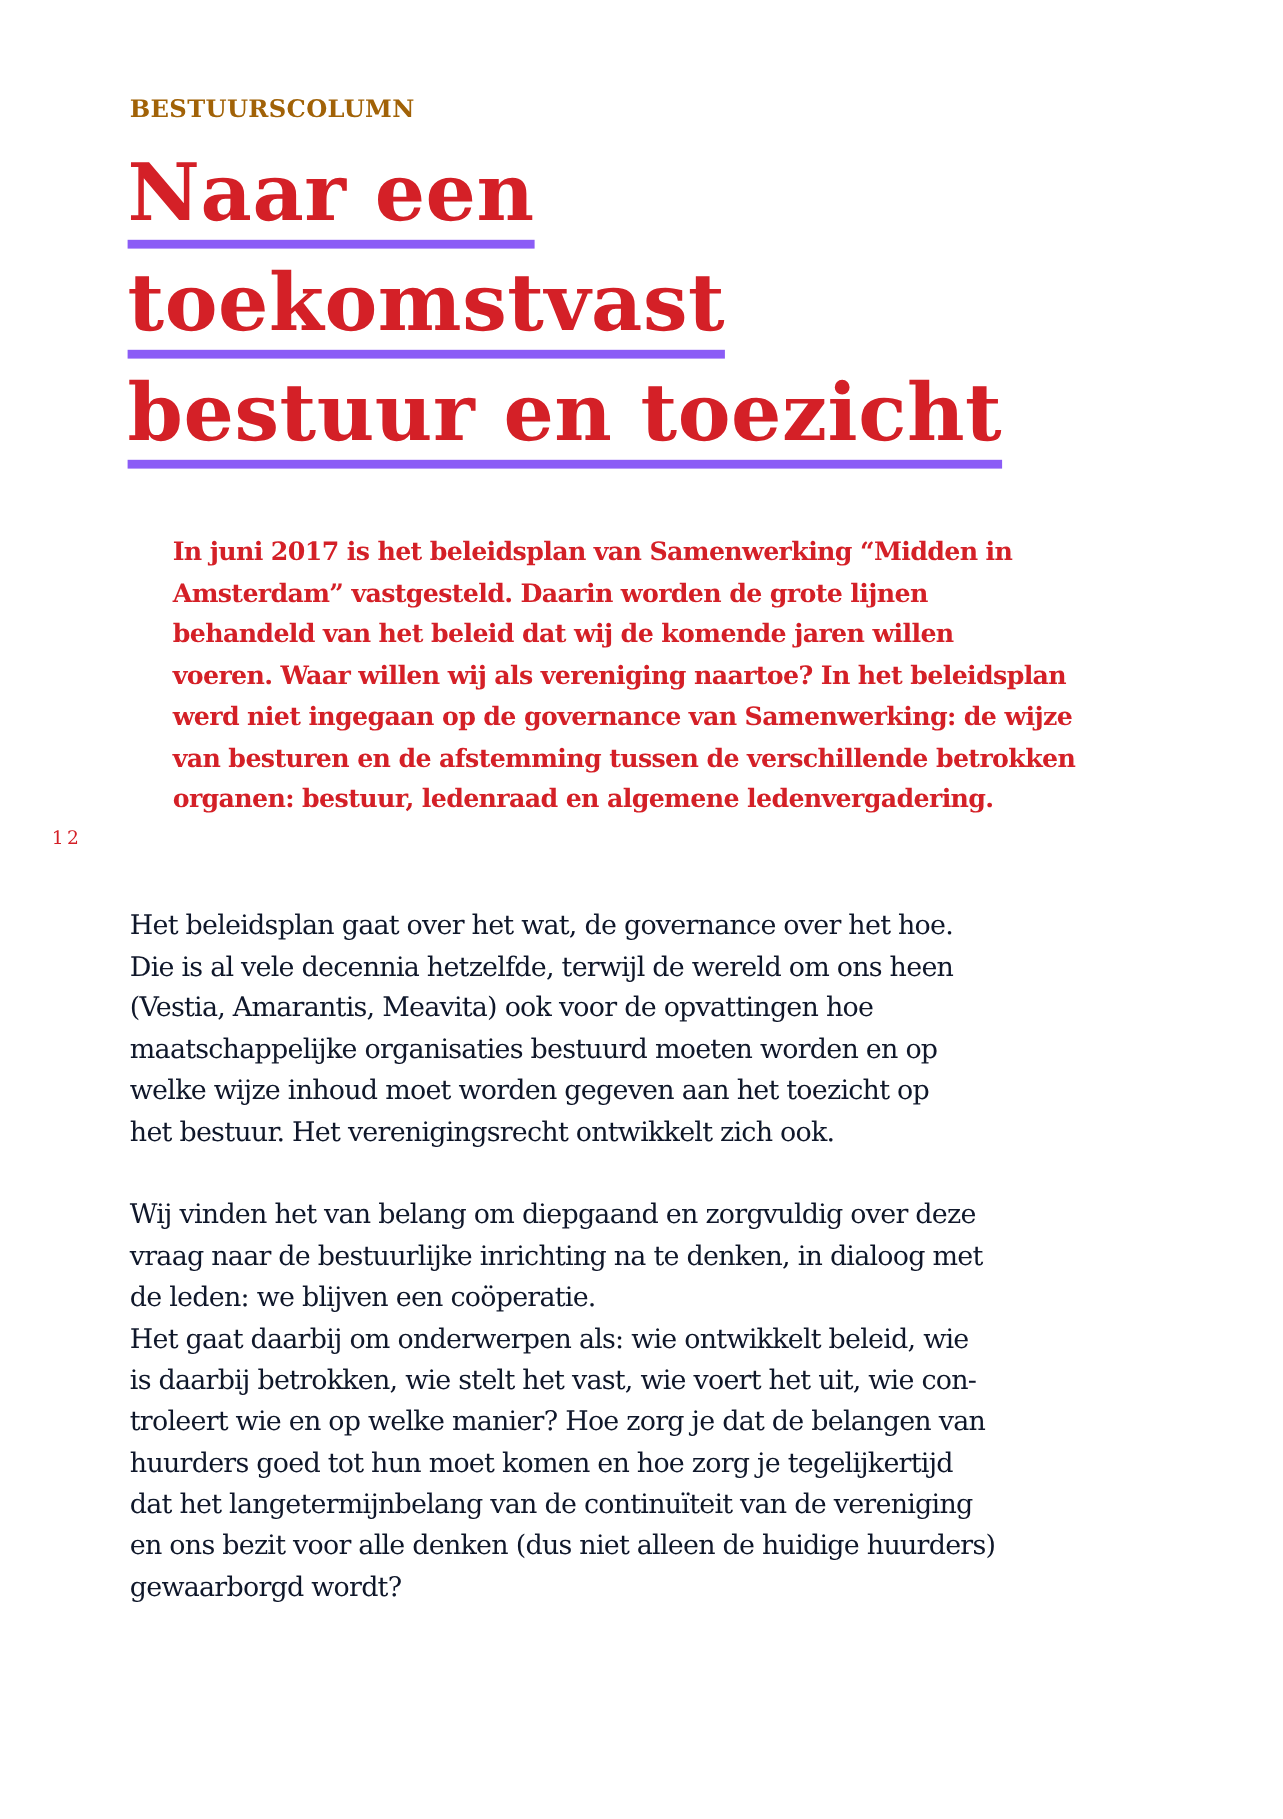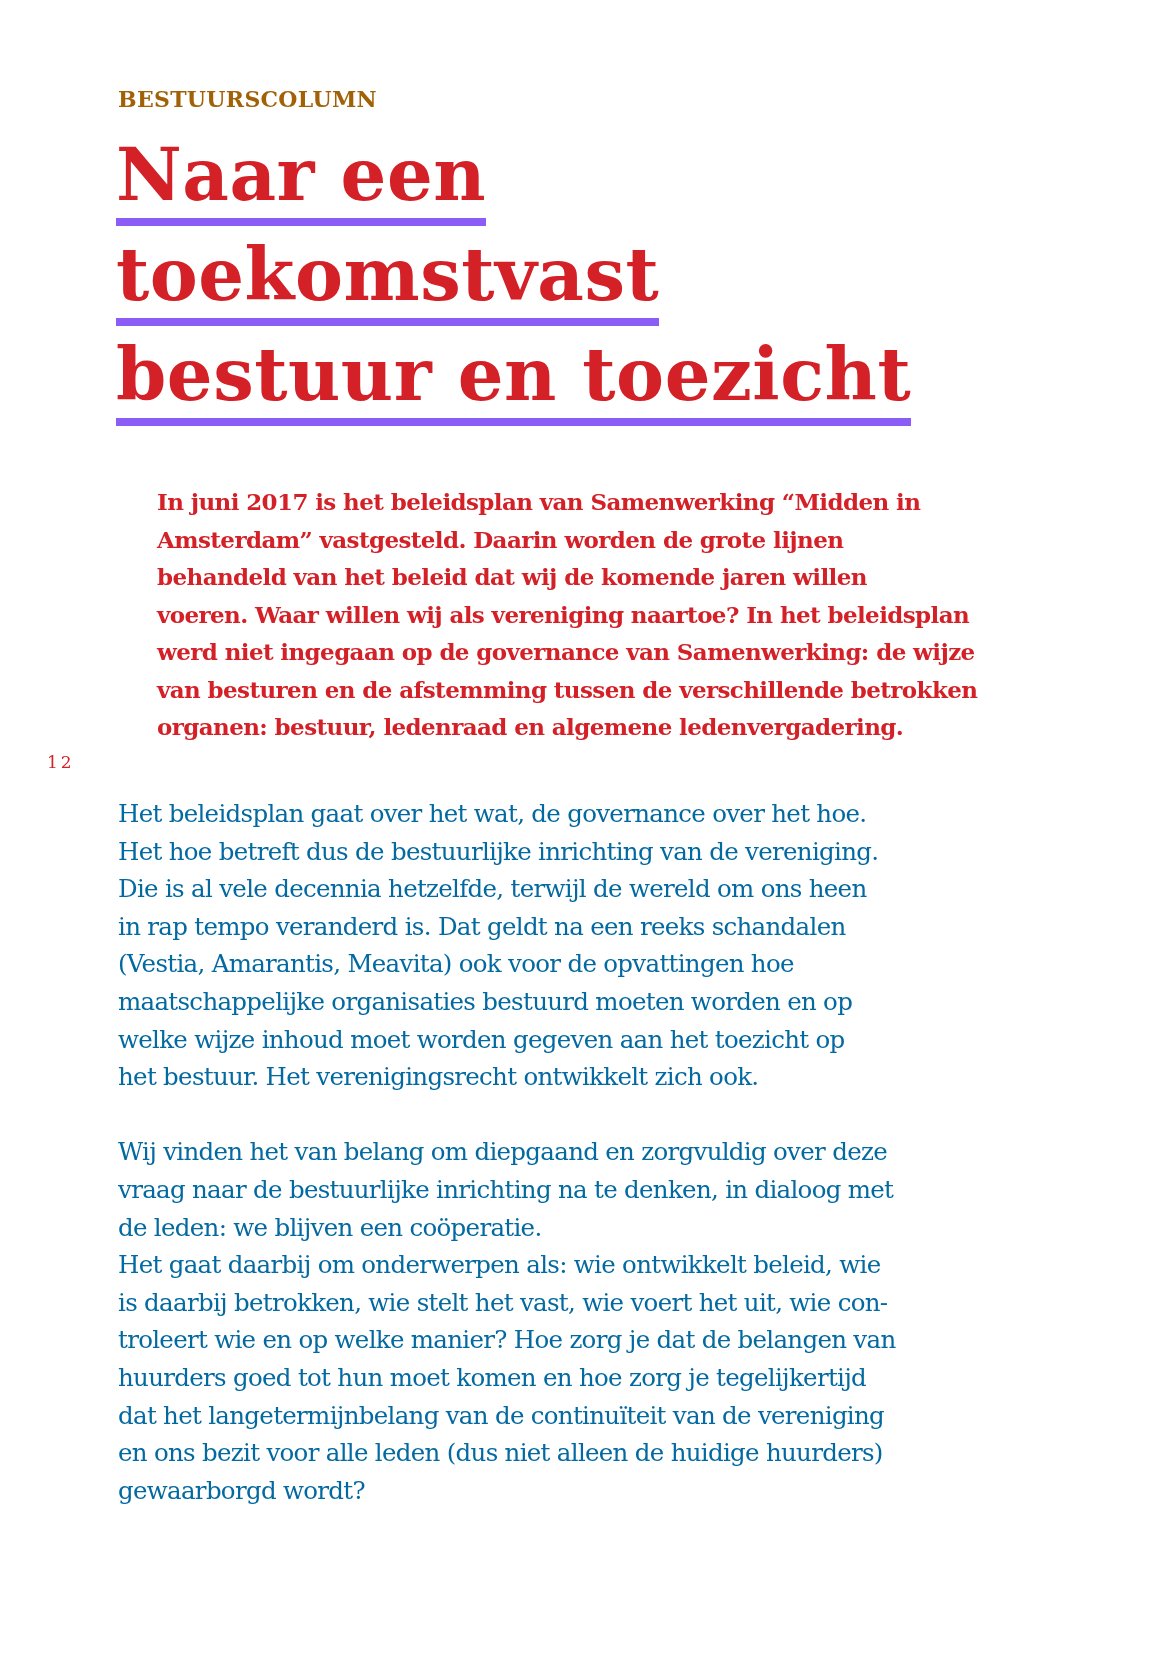--- a/index.html
+++ b/index.html
@@ -23,23 +23,23 @@
     font-family: "DejaVu Serif", serif; font-weight: bold;
     font-size: 23px; line-height: 37.5px; color: #d42027;
     margin: 0; letter-spacing: -0.6px;
   }
   .page-number {
     position: absolute; left: 47px; top: 752px;
     font-family: "DejaVu Serif", serif; font-size: 17px; color: #d42027;
     letter-spacing: 3px;
   }
   .body-text {
-    position: absolute; left: 118px; top: 795px; width: 840px;
+    position: absolute; left: 118px; top: 822px; width: 840px;
     font-family: "DejaVu Serif", serif; font-size: 24.5px; line-height: 37.6px;
-    color: #0369a1; letter-spacing: -0.7px;
+    color: #0f172a; letter-spacing: -0.7px;
   }
   .body-text p { margin: 0; }
   .line { display: block; white-space: nowrap; }
   .gap { height: 37.6px; }
 </style>
 </head>
 <body>
 
 <div class="section-label">BESTUURSCOLUMN</div>
 
@@ -57,36 +57,34 @@
   <span class="line">werd niet ingegaan op de governance van Samenwerking: de wijze</span>
   <span class="line">van besturen en de afstemming tussen de verschillende betrokken</span>
   <span class="line">organen: bestuur, ledenraad en algemene ledenvergadering.</span>
 </p>
 
 <div class="page-number">12</div>
 
 <div class="body-text">
   <p>
     <span class="line">Het beleidsplan gaat over het wat, de governance over het hoe.</span>
-    <span class="line">Het hoe betreft dus de bestuurlijke inrichting van de vereniging.</span>
     <span class="line">Die is al vele decennia hetzelfde, terwijl de wereld om ons heen</span>
-    <span class="line">in rap tempo veranderd is. Dat geldt na een reeks schandalen</span>
     <span class="line">(Vestia, Amarantis, Meavita) ook voor de opvattingen hoe</span>
     <span class="line">maatschappelijke organisaties bestuurd moeten worden en op</span>
     <span class="line">welke wijze inhoud moet worden gegeven aan het toezicht op</span>
     <span class="line">het bestuur. Het verenigingsrecht ontwikkelt zich ook.</span>
   </p>
   <div class="gap"></div>
   <p>
     <span class="line">Wij vinden het van belang om diepgaand en zorgvuldig over deze</span>
     <span class="line">vraag naar de bestuurlijke inrichting na te denken, in dialoog met</span>
     <span class="line">de leden: we blijven een coöperatie.</span>
   </p>
   <p>
     <span class="line">Het gaat daarbij om onderwerpen als: wie ontwikkelt beleid, wie</span>
     <span class="line">is daarbij betrokken, wie stelt het vast, wie voert het uit, wie con-</span>
     <span class="line">troleert wie en op welke manier? Hoe zorg je dat de belangen van</span>
     <span class="line">huurders goed tot hun moet komen en hoe zorg je tegelijkertijd</span>
     <span class="line">dat het langetermijnbelang van de continuïteit van de vereniging</span>
-    <span class="line">en ons bezit voor alle leden (dus niet alleen de huidige huurders)</span>
+    <span class="line">en ons bezit voor alle denken (dus niet alleen de huidige huurders)</span>
     <span class="line">gewaarborgd wordt?</span>
   </p>
 </div>
 
 </body></html>

